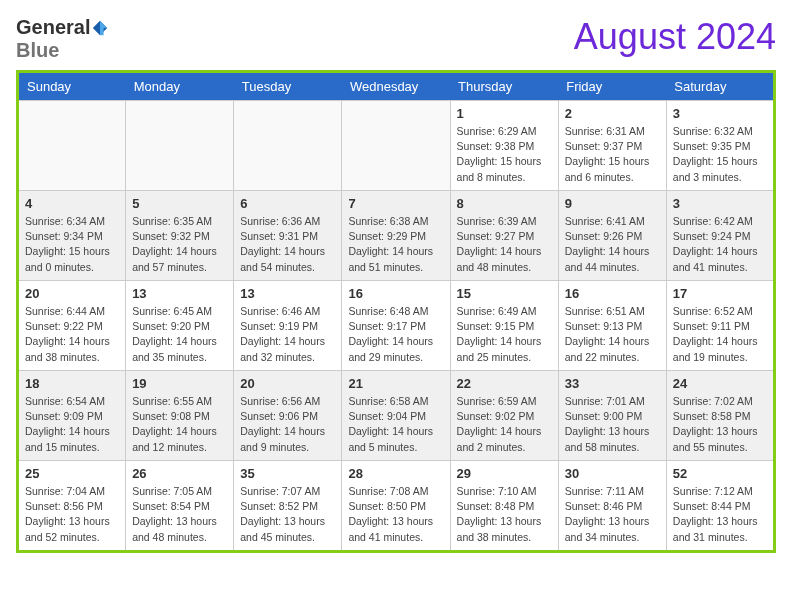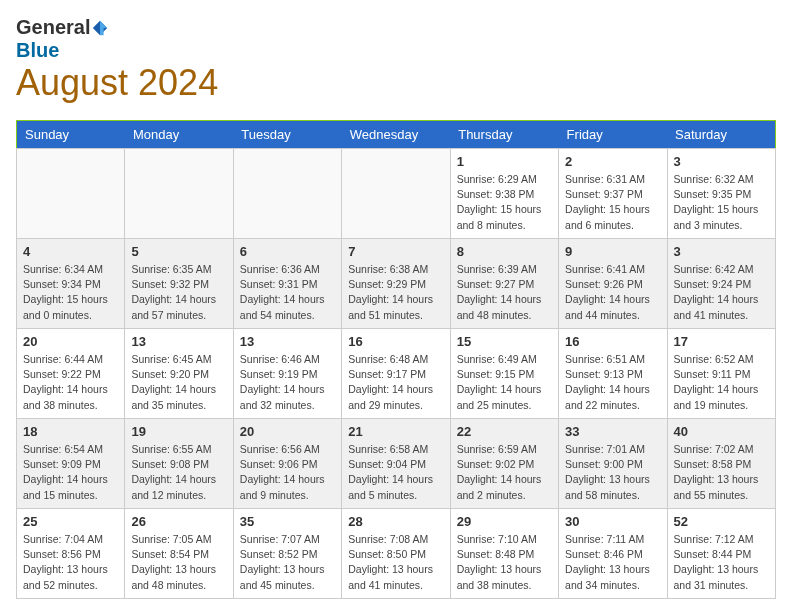--- a/index.html
+++ b/index.html
@@ -7,57 +7,56 @@
       font-family: Arial, sans-serif;
       background: #fff;
       width: 792px;
       min-height: 612px;
       padding: 16px;
     }
     .header {
       display: flex;
       justify-content: space-between;
       align-items: flex-start;
-      margin-bottom: 16px;
-      flex-direction: column;
+      margin-bottom: 8px;
     }
     .logo {
       display: flex;
       flex-direction: column;
       align-items: flex-start;
     }
     .logo-text {
       display: flex;
       align-items: center;
       font-size: 20px;
       font-weight: bold;
     }
     .logo-general { color: #333; }
-    .logo-blue { color: #0369a1; }
+    .logo-blue { color: #737373; }
     .logo-icon {
       width: 18px;
       height: 18px;
       margin-left: 1px;
     }
     .title-area {
       text-align: right;
     }
     .month-year {
       font-size: 36px;
-      color: #a16207;
+      color: #6d28d9;
       font-weight: normal;
     }
     .location {
       font-size: 16px;
       color: #555;
     }
     .calendar {
       width: 100%;
       border-collapse: collapse;
-      border: 1px solid #84cc16;
+      border: 3px solid #84cc16;
     }
     .calendar th {
       background-color: #2a6ac8;
       color: #fff;
       text-align: left;
       padding: 6px 8px;
       font-size: 13px;
       border: 1px solid #1a5a b8;
       font-weight: normal;
     }
@@ -221,21 +220,21 @@
         </td>
         <td class="shaded">
           <div class="day-number">22</div>
           <div class="day-info">Sunrise: 6:59 AM<br>Sunset: 9:02 PM<br>Daylight: 14 hours<br>and 2 minutes.</div>
         </td>
         <td class="shaded">
           <div class="day-number">33</div>
           <div class="day-info">Sunrise: 7:01 AM<br>Sunset: 9:00 PM<br>Daylight: 13 hours<br>and 58 minutes.</div>
         </td>
         <td class="shaded">
-          <div class="day-number">40</div>
+          <div class="day-number">24</div>
           <div class="day-info">Sunrise: 7:02 AM<br>Sunset: 8:58 PM<br>Daylight: 13 hours<br>and 55 minutes.</div>
         </td>
       </tr>
       <tr class="week-row">
         <td>
           <div class="day-number">25</div>
           <div class="day-info">Sunrise: 7:04 AM<br>Sunset: 8:56 PM<br>Daylight: 13 hours<br>and 52 minutes.</div>
         </td>
         <td>
           <div class="day-number">26</div>

